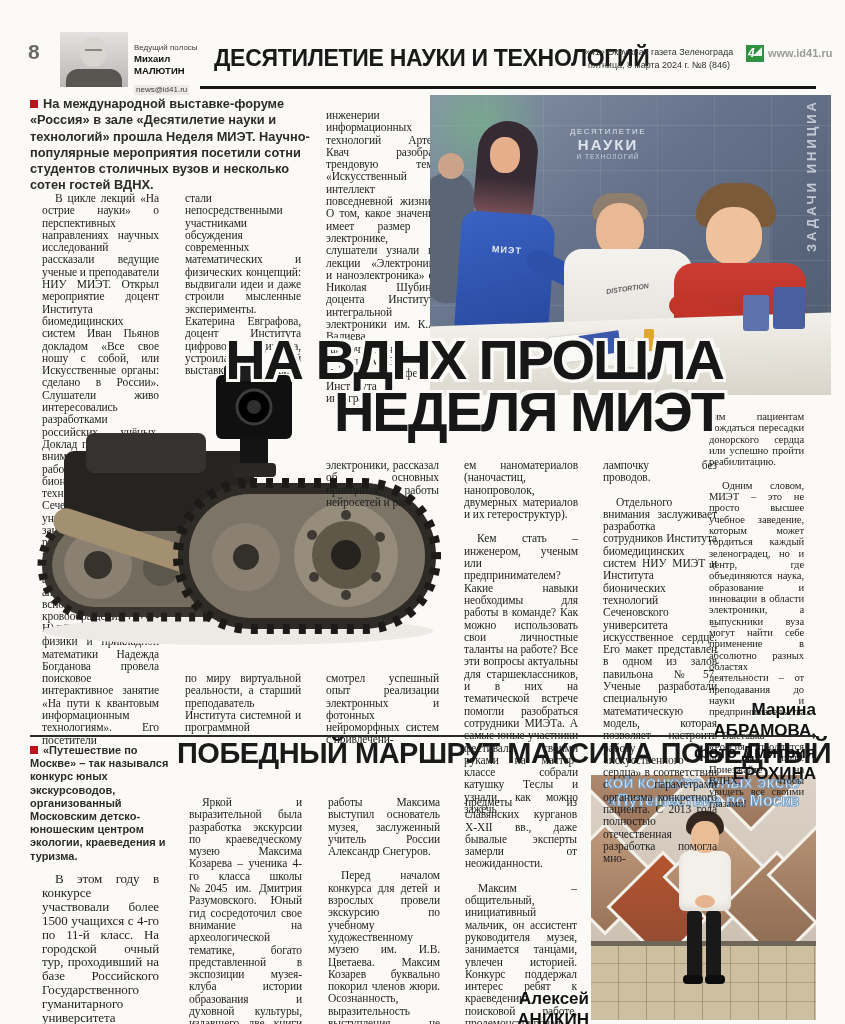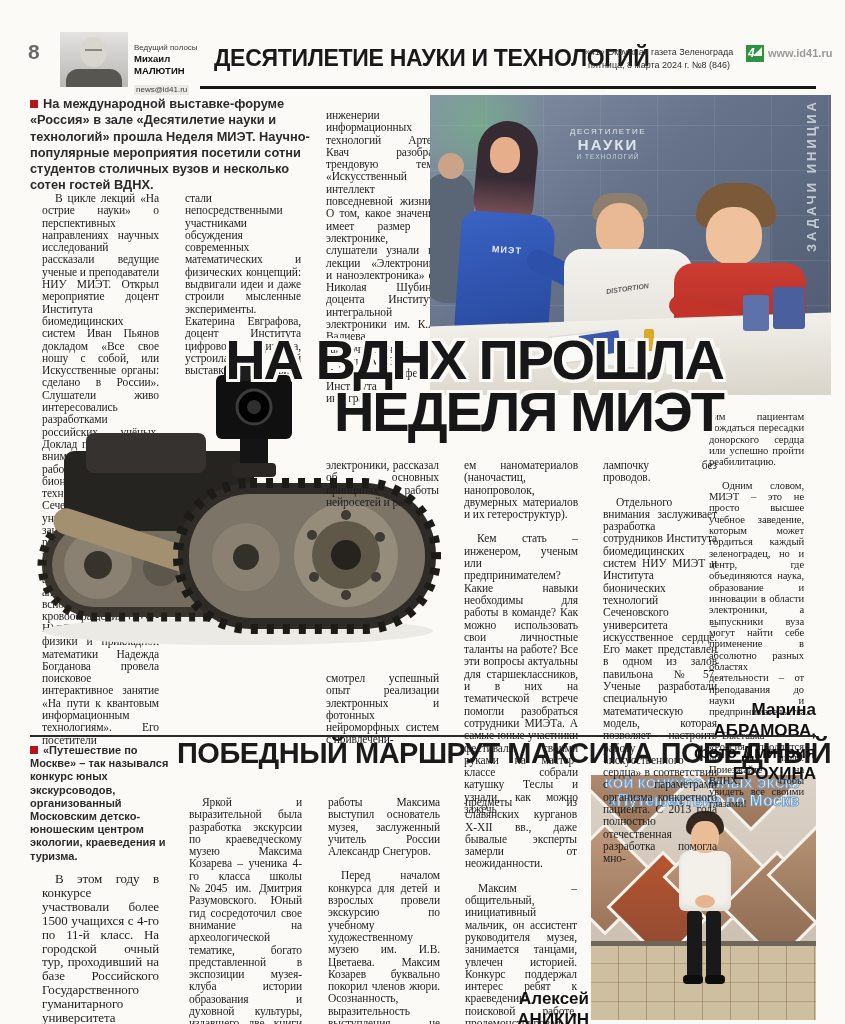--- a/index.html
+++ b/index.html
@@ -260,20 +260,23 @@
   </div>
   <div class="abs bodycol a1-c1a">
       <p class="ind">В цикле лекций «На острие науки» о перспективных направлениях научных исследований рассказали ведущие ученые и преподаватели НИУ МИЭТ. Открыл мероприятие доцент Института биомедицинских систем Иван Пьянов докладом «Все свое ношу с собой, или Искусственные органы: сделано в России». Слушатели живо интересовались разработками российских учёных. Доклад привлек особое внимание научных работников Института бионических технологий Сеченовского университета. На занятии Иван Пьянов рассказал об искусственной почке и поджелудочной железе, а также про носимый аппарат вспомогательного кровообращения (АВК-Н) «Спутник».</p>
     </div>
   <div class="abs bodycol a1-c1b">
       <p class="ind">Доцент Института физики и прикладной математики Надежда Богданова провела поисковое интерактивное занятие «На пути к квантовым информационным технологиям». Его посетители</p>
     </div>
   <div class="abs bodycol a1-c2a">
       <p>стали непосредственными участниками обсуждения современных математических и физических концепций: выдвигали идеи и даже строили мысленные эксперименты. Екатерина Евграфова, доцент Института цифрового дизайна, устроила для гостей выставки путешествие</p>
     </div>
+  <div class="abs bodycol a1-c2b">
+      <p>по миру виртуальной реальности, а старший преподаватель Института системной и программной</p>
+    </div>
   <div class="abs bodycol a1-c3a">
       <p>инженерии и информационных технологий Артем Квач разобрал трендовую тему «Искусственный интеллект в повседневной жизни». О том, какое значение имеет размер в электронике, слушатели узнали на лекции «Электроника и наноэлектроника» от Николая Шубина, доцента Института интегральной электроники им. К.А. Валиева. В заключительный день Недели МИЭТ Ренат Сибатов, профессор Института интегральной</p>
     </div>
   <div class="abs bodycol a1-c3b">
       <p>электроники, рассказал об основных принципах работы нейросетей и рас-</p>
     </div>
   <div class="abs bodycol a1-c3c">
       <p>смотрел успешный опыт реализации электронных и фотонных нейроморфных систем с привлечени-</p>
     </div>
   <div class="abs bodycol a1-c4">

